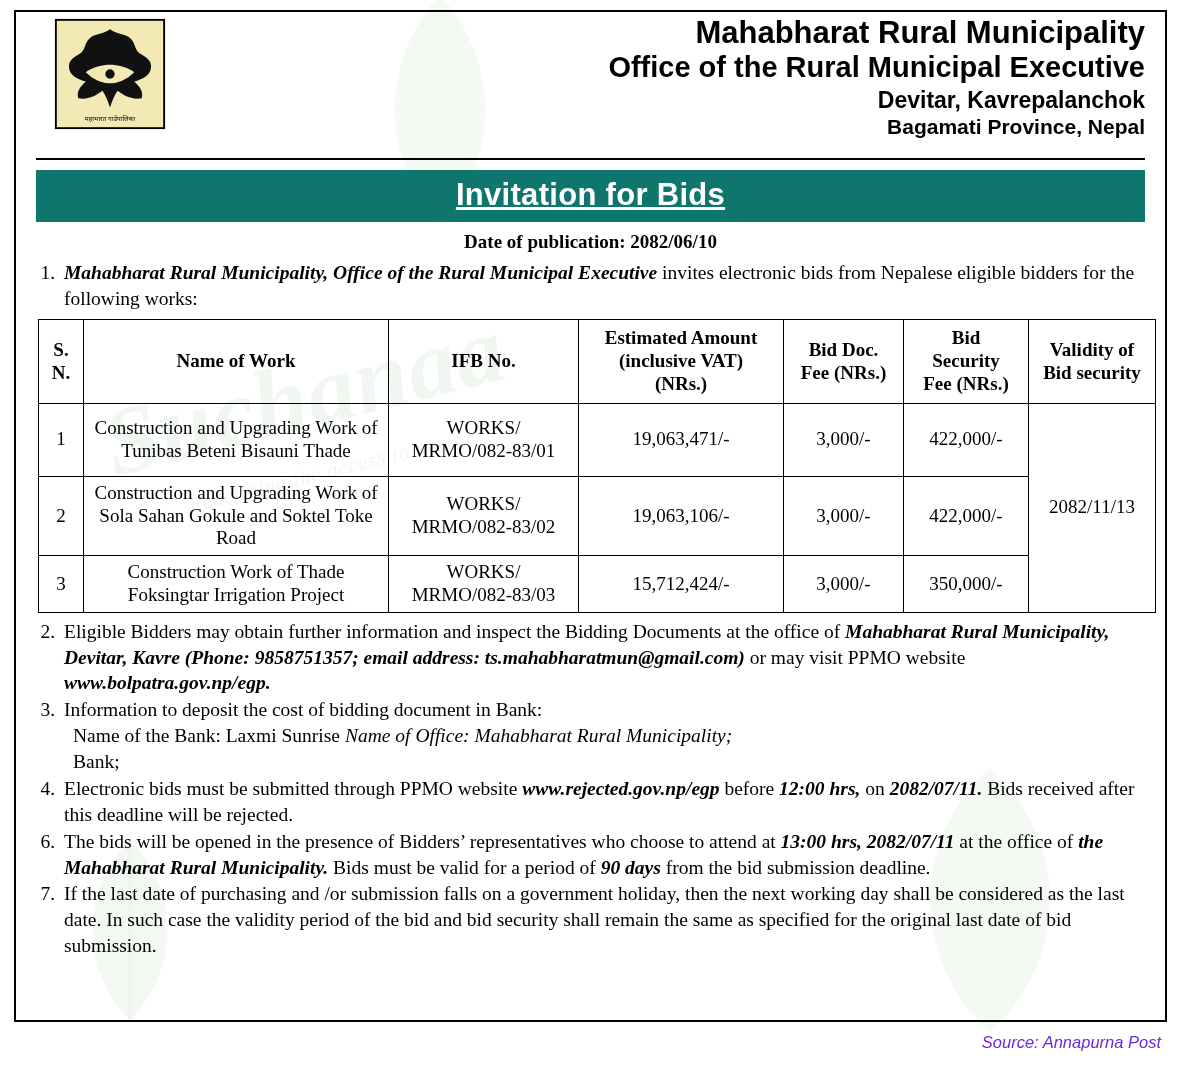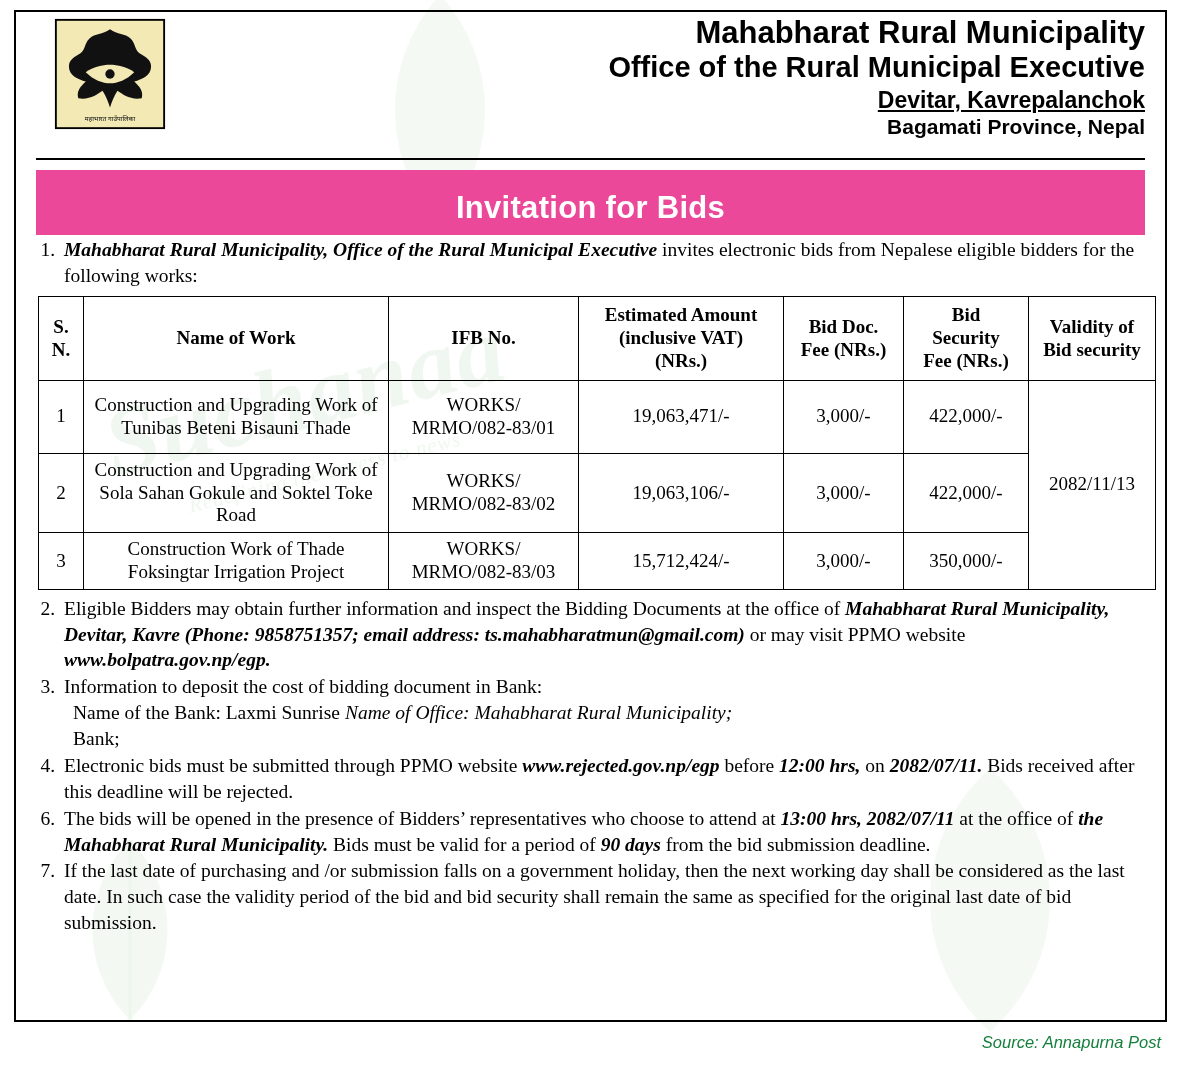--- a/index.html
+++ b/index.html
@@ -108,38 +108,38 @@
   .head-l2 {
     font-size: 29px;
     font-weight: bold;
     line-height: 1.12;
   }
   .head-l3 {
     font-size: 23px;
     font-weight: bold;
     line-height: 1.22;
     padding-top: 3px;
-    text-decoration: underline;
   }
   .head-l4 {
     font-size: 21px;
     font-weight: bold;
     line-height: 1.22;
   }
 
   .ifb-banner {
     margin: 10px 16px 0 16px;
-    background: #ec4899;
+    background: #0f766e;
     color: #ffffff;
     text-align: center;
     font-family: "Liberation Sans", sans-serif;
     font-weight: bold;
     font-size: 31px;
-    padding: 20px 0 9px 0;
+    padding: 7px 0 9px 0;
     letter-spacing: 0.3px;
+    text-decoration: underline;
   }
 
   .pubdate {
     text-align: center;
     font-weight: bold;
     font-size: 19px;
     padding: 9px 0 5px 0;
     font-family: "Liberation Serif", serif;
   }
 
@@ -205,21 +205,21 @@
   .subline .c1 { width: 272px; flex: 0 0 272px; }
   .subline .c2 { flex: 1 1 auto; font-style: italic; }
 
   .source {
     position: absolute;
     right: 20px;
     bottom: 14px;
     font-family: "Liberation Sans", sans-serif;
     font-style: italic;
     font-size: 16.5px;
-    color: #15803d;
+    color: #6d28d9;
     z-index: 3;
   }
 </style>
 </head>
 <body>
 
 <div class="page">
 
   <svg class="leafdeco" style="left:60px; top:830px;" width="140" height="200" viewBox="0 0 140 200">
     <path d="M70 10 C20 60 20 140 70 190 C120 140 120 60 70 10 Z" fill="#e8f3e8"></path>
@@ -254,20 +254,21 @@
       <div class="head-lines">
         <div class="head-l1">Mahabharat Rural Municipality</div>
         <div class="head-l2">Office of the Rural Municipal Executive</div>
         <div class="head-l3">Devitar, Kavrepalanchok</div>
         <div class="head-l4">Bagamati Province, Nepal</div>
       </div>
     </div>
 
     <div class="ifb-banner">Invitation for Bids</div>
 
+    <div class="pubdate">Date of publication: 2082/06/10</div>
 
     <div class="para">
       <div class="num">1.</div>
       <div class="body"><span class="bi">Mahabharat Rural Municipality, Office of the Rural Municipal Executive</span><span> invites electronic bids from Nepalese eligible bidders for the following works:</span></div>
     </div>
 
     <table class="bids">
       <colgroup>
         <col class="col-sn">
           <col class="col-name">

